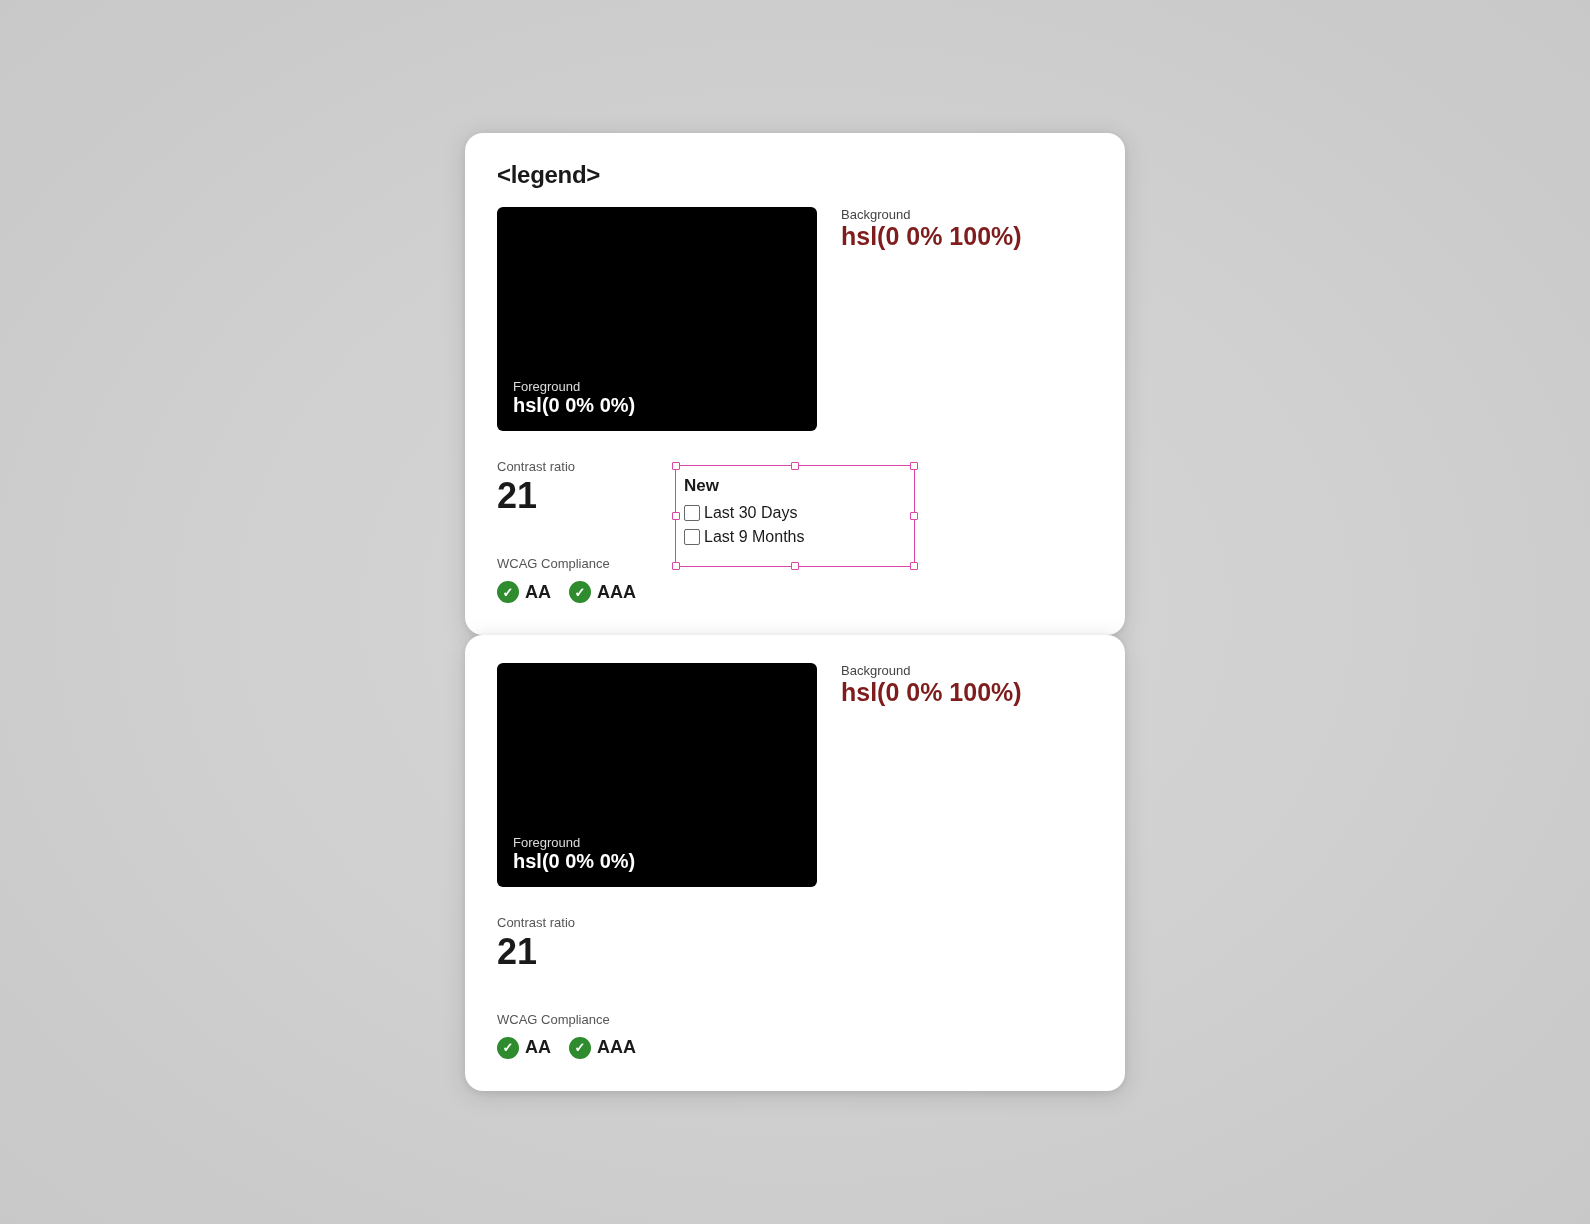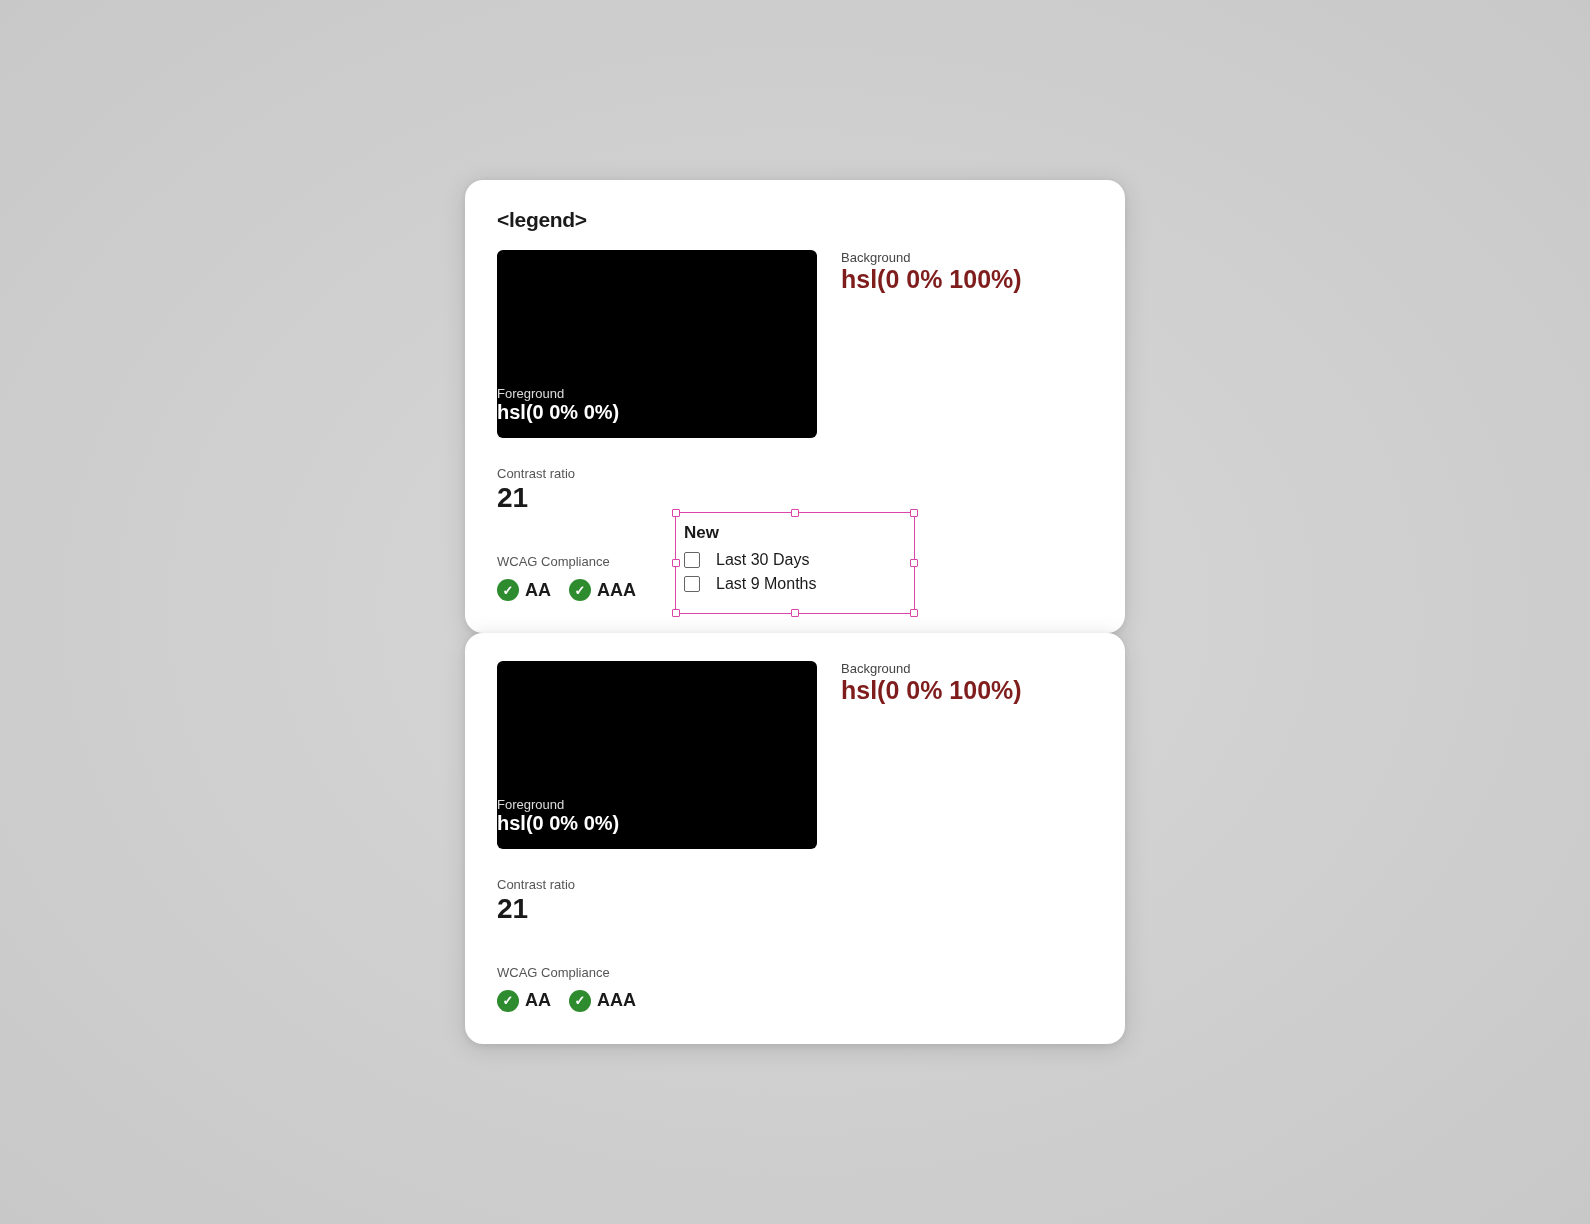--- a/index.html
+++ b/index.html
@@ -28,38 +28,38 @@
     .card {
       background: #ffffff;
       border-radius: 18px;
       box-shadow: 0 4px 24px rgba(0,0,0,0.13), 0 1.5px 6px rgba(0,0,0,0.07);
       width: 660px;
       padding: 28px 32px 32px 32px;
       position: relative;
     }
 
     .card-title {
-      font-size: 21px;
+      font-size: 24px;
       font-weight: 700;
       color: #1a1a1a;
       margin-bottom: 18px;
       letter-spacing: -0.3px;
     }
 
     .color-preview {
       width: 320px;
-      height: 188px;
+      height: 224px;
       background: #000000;
       border-radius: 6px;
       position: relative;
       margin-bottom: 18px;
       display: flex;
       flex-direction: column;
       justify-content: flex-end;
-      padding: 14px 0;
+      padding: 14px 16px;
     }
 
     .color-preview .fg-label {
       color: #ffffff;
       font-size: 13px;
       font-weight: 400;
       opacity: 0.85;
     }
 
     .color-preview .fg-value {
@@ -108,21 +108,21 @@
     }
 
     .metric-label {
       font-size: 13px;
       color: #555;
       font-weight: 400;
       margin-bottom: 2px;
     }
 
     .metric-value {
-      font-size: 28px;
+      font-size: 36px;
       font-weight: 700;
       color: #1a1a1a;
       line-height: 1.1;
     }
 
     .wcag-group {
       display: flex;
       flex-direction: column;
     }
 
@@ -195,21 +195,21 @@
     .selection-title {
       font-size: 17px;
       font-weight: 600;
       color: #1a1a1a;
       margin-bottom: 8px;
     }
 
     .checkbox-item {
       display: flex;
       align-items: center;
-      gap: 16px;
+      gap: 4px;
       margin-bottom: 6px;
       font-size: 16px;
       color: #1a1a1a;
     }
 
     .checkbox-item input[type="checkbox"] {
       width: 16px;
       height: 16px;
       accent-color: #1a1a1a;
       cursor: pointer;

